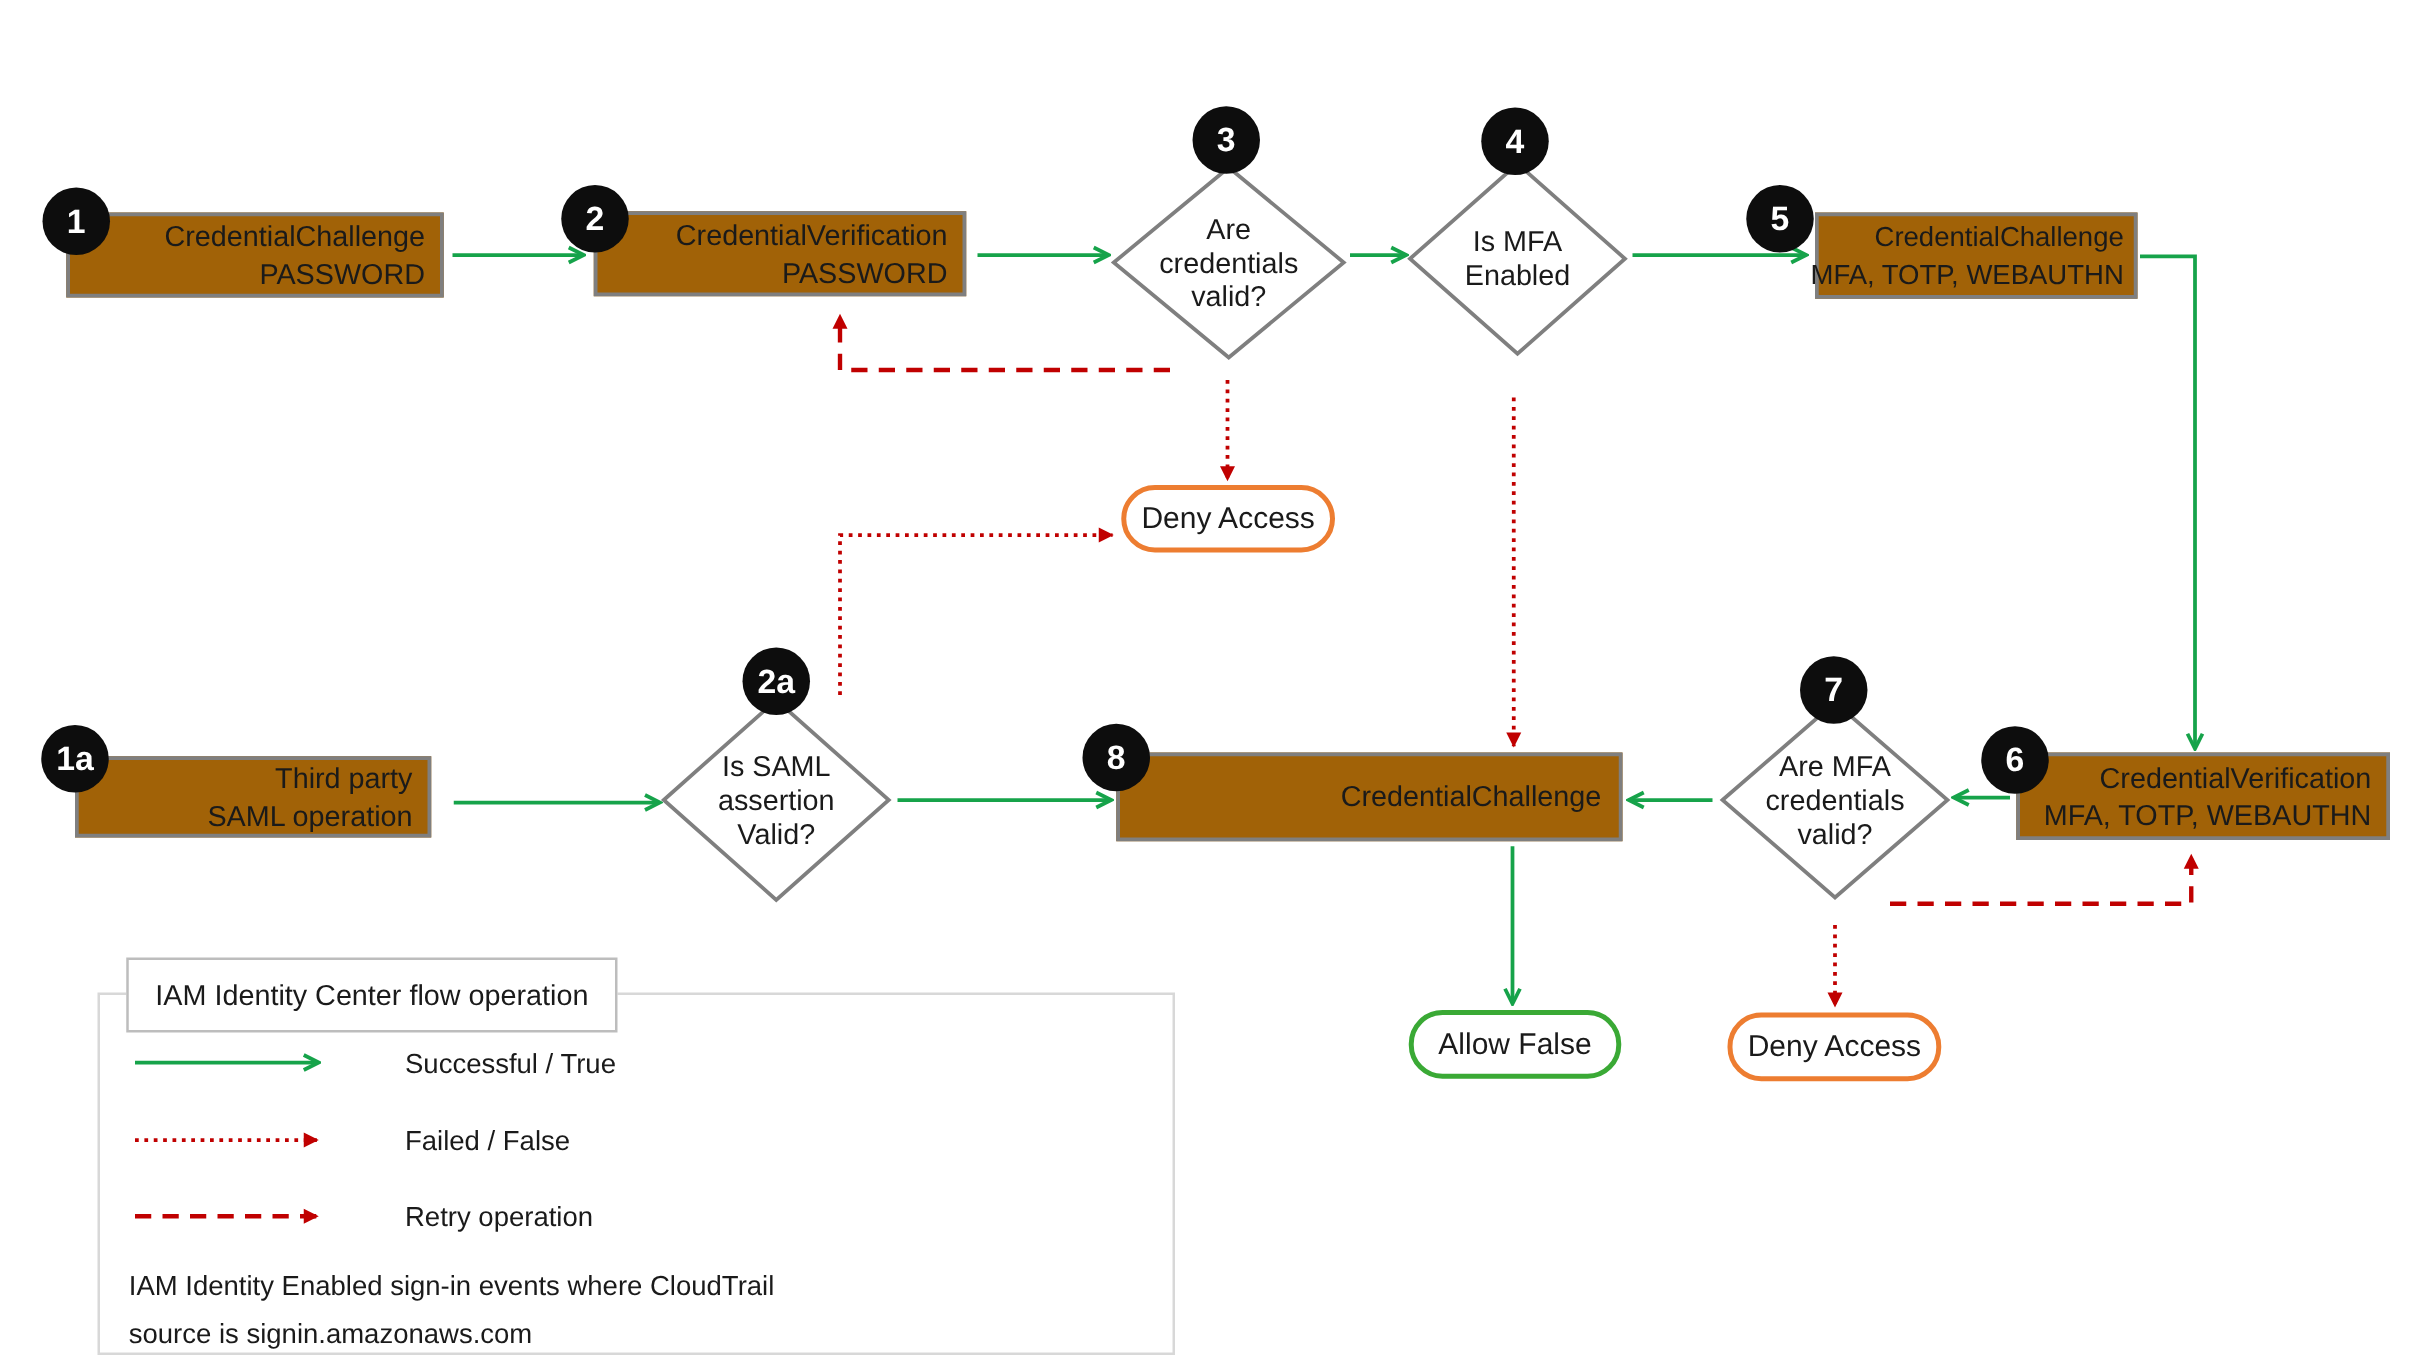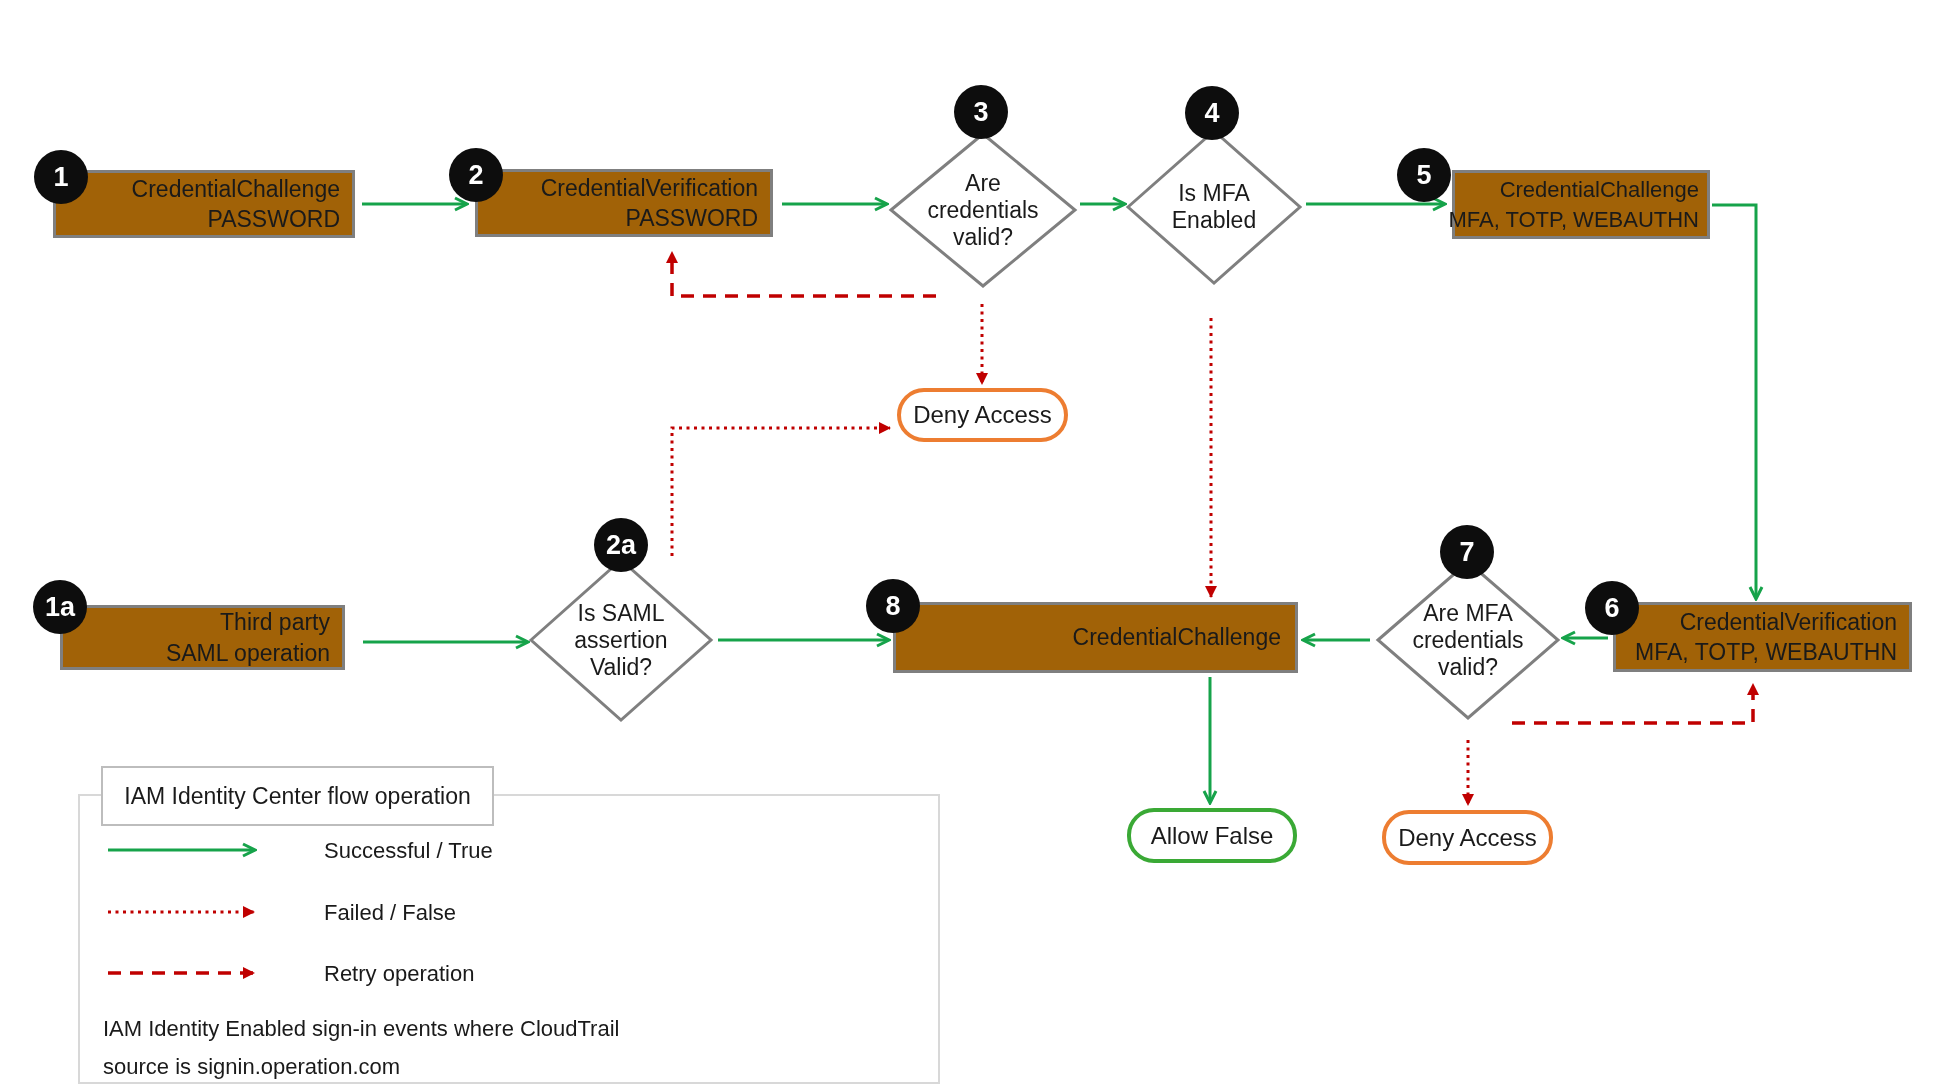--- a/index.html
+++ b/index.html
@@ -168,17 +168,17 @@
 
     <div class="legend-row" style="top:168px;">
       <svg width="160" height="18">
         <line x1="2" y1="9" x2="148" y2="9" stroke="#c00000" stroke-width="3.5" stroke-dasharray="13 9" marker-end="url(#ma-red)"></line>
       </svg>
       <span class="legend-label">Retry operation</span>
     </div>
 
     <div class="legend-caption">
       <div>IAM Identity Enabled sign-in events where CloudTrail</div>
-      <div>source is signin.operation.com</div>
+      <div>source is signin.amazonaws.com</div>
     </div>
   </div>
 
 </div>
 
 </body></html>

